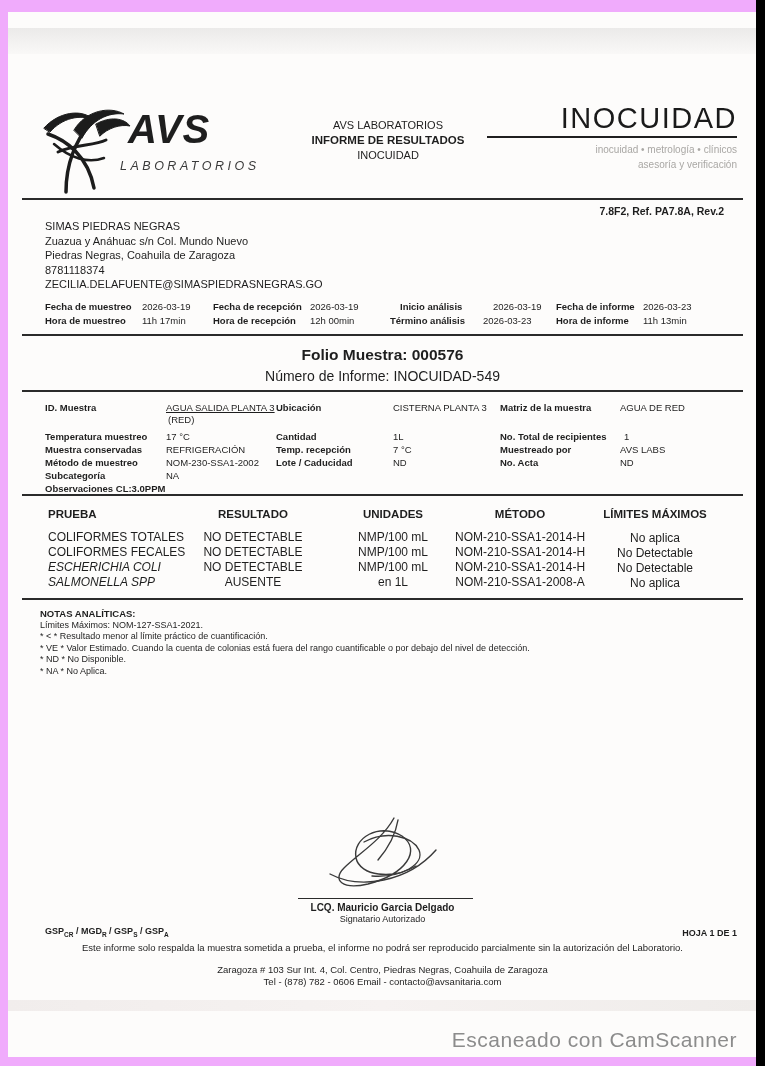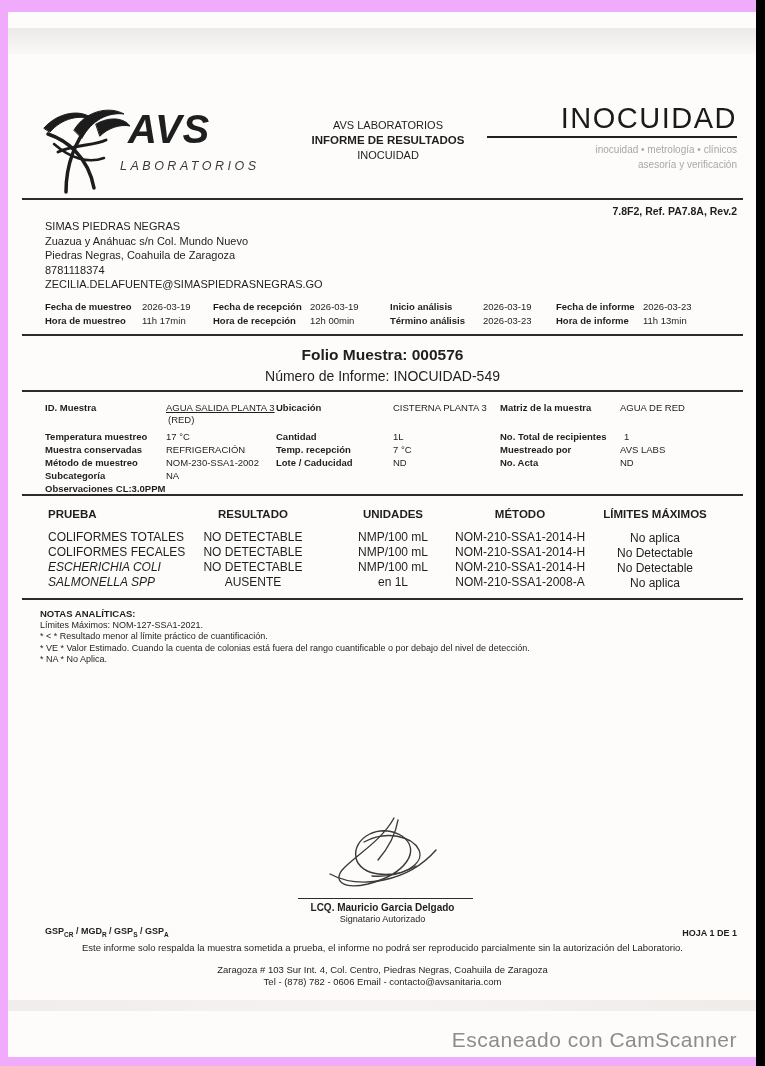--- a/index.html
+++ b/index.html
@@ -84,40 +84,40 @@
     </div>
 
     <div class="abs brand" style="right:20px;top:90px;">
       <div class="brand-title">INOCUIDAD</div>
       <div class="brand-underline"></div>
       <div class="brand-tag">inocuidad • metrología • clínicos</div>
       <div class="brand-tag" style="margin-top:0;">asesoría y verificación</div>
     </div>
 
     <div class="rule" style="top:186px;height:2px;"></div>
-    <div class="abs doc-ref" style="right:20px;top:193px;">7.8F2, Ref. PA7.8A, Rev.2</div>
+    <div class="abs doc-ref" style="right:33px;top:193px;">7.8F2, Ref. PA7.8A, Rev.2</div>
 
     <div class="abs client" style="left:37px;top:207px;">
       <div>SIMAS PIEDRAS NEGRAS</div>
       <div>Zuazua y Anáhuac s/n Col. Mundo Nuevo</div>
       <div>Piedras Negras, Coahuila de Zaragoza</div>
       <div>8781118374</div>
       <div>ZECILIA.DELAFUENTE@SIMASPIEDRASNEGRAS.GO</div>
     </div>
 
     <div class="dgroup" style="left:37px;top:288px;">
       <div><span class="lbl" style="width:97px;">Fecha de muestreo</span><span>2026-03-19</span></div>
       <div><span class="lbl" style="width:97px;">Hora de muestreo</span><span>11h 17min</span></div>
     </div>
     <div class="dgroup" style="left:205px;top:288px;">
       <div><span class="lbl" style="width:97px;">Fecha de recepción</span><span>2026-03-19</span></div>
       <div><span class="lbl" style="width:97px;">Hora de recepción</span><span>12h 00min</span></div>
     </div>
     <div class="dgroup" style="left:382px;top:288px;">
-      <div><span class="lbl" style="width:93px;">Inicio análisis</span><span>2026-03-19</span></div>
+      <div><span class="lbl" style="width:93px;margin-left:10px;">Inicio análisis</span><span>2026-03-19</span></div>
       <div><span class="lbl" style="width:93px;">Término análisis</span><span>2026-03-23</span></div>
     </div>
     <div class="dgroup" style="left:548px;top:288px;">
       <div><span class="lbl" style="width:87px;">Fecha de informe</span><span>2026-03-23</span></div>
       <div><span class="lbl" style="width:87px;">Hora de informe</span><span>11h 13min</span></div>
     </div>
 
     <div class="rule" style="top:322px;height:1.5px;"></div>
 
     <div class="abs folio-title" style="top:334px;">Folio Muestra: 000576</div>
@@ -188,20 +188,21 @@
     <div class="td" style="left:447px;top:563px;width:130px;">NOM-210-SSA1-2008-A</div>
     <div class="td" style="left:582px;top:564px;width:130px;">No aplica</div>
 
     <div class="rule" style="top:586px;height:1.5px;"></div>
 
     <div class="abs notes" style="left:32px;top:596px;">
       <div class="b">NOTAS ANALÍTICAS:</div>
       <div>Límites Máximos: NOM-127-SSA1-2021.</div>
       <div>* &lt; * Resultado menor al límite práctico de cuantificación.</div>
       <div>* VE * Valor Estimado. Cuando la cuenta de colonias está fuera del rango cuantificable o por debajo del nivel de detección.</div>
+      <div>* ND * No Disponible.</div>
       <div>* NA * No Aplica.</div>
     </div>
 
     <div class="abs" style="left:298px;top:804px;width:160px;height:80px;">
       <svg width="160" height="80" viewBox="0 0 160 80">
         <g fill="none" stroke="#3a3a3a" stroke-width="1.4" stroke-linecap="round">
           <path d="M88 2 C 76 24, 52 38, 38 52 C 26 64, 36 74, 62 68 C 100 58, 116 34, 96 20 C 74 6, 46 22, 50 42 C 54 60, 86 64, 110 50"></path>
           <path d="M24 58 C 54 74, 102 66, 130 34"></path>
           <path d="M58 26 C 80 14, 106 20, 113 34 C 119 48, 96 62, 66 60"></path>
           <path d="M92 4 C 90 16, 84 30, 72 44"></path>

